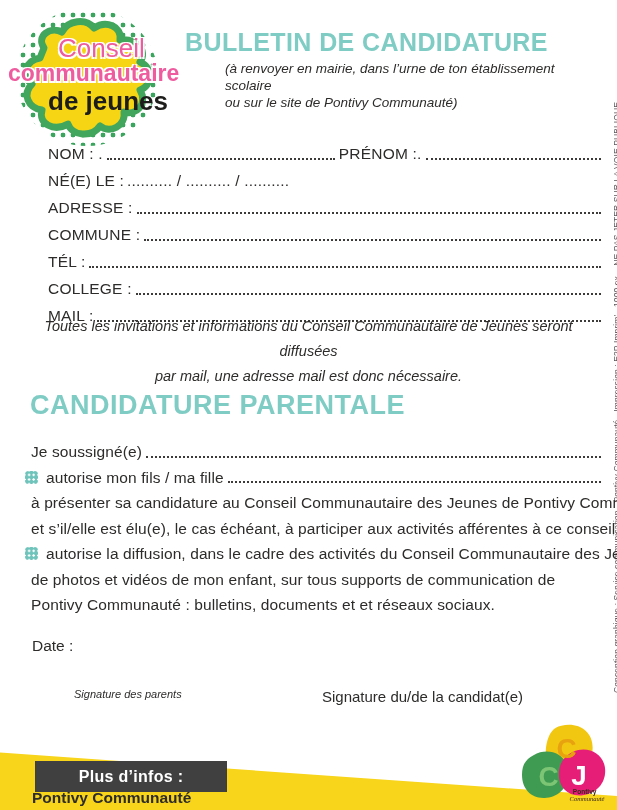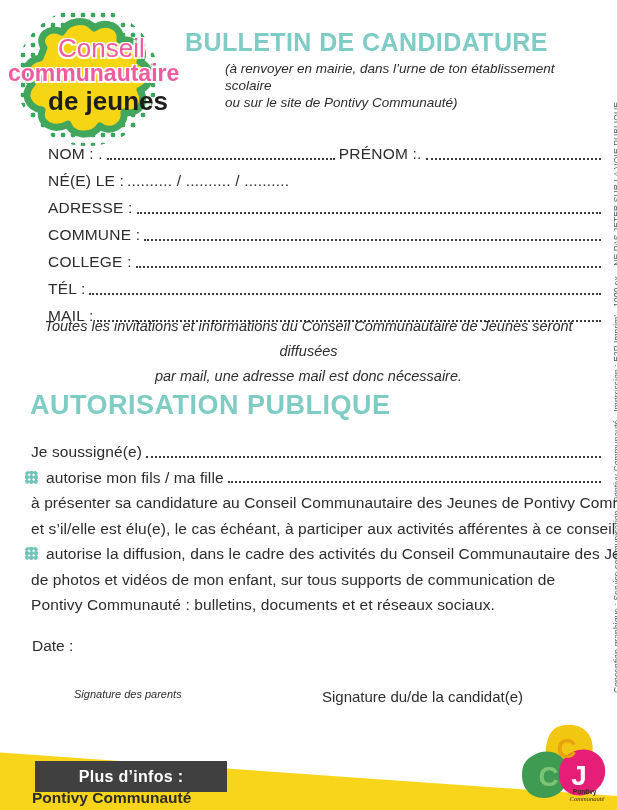--- a/index.html
+++ b/index.html
@@ -96,39 +96,39 @@
   </div>
   <div class="frow">
     <span>ADRESSE :</span>
     <span class="leader"></span>
   </div>
   <div class="frow">
     <span>COMMUNE :</span>
     <span class="leader"></span>
   </div>
   <div class="frow">
-    <span>COLLEGE :</span>
+    <span>TÉL :</span>
     <span class="leader"></span>
   </div>
   <div class="frow">
-    <span>TÉL :</span>
+    <span>COLLEGE :</span>
     <span class="leader"></span>
   </div>
   <div class="frow">
     <span>MAIL :</span>
     <span class="leader"></span>
   </div>
 </div>
 
 <div class="note">
   <div>Toutes les invitations et informations du Conseil Communautaire de Jeunes seront diffusées</div>
   <div>par mail, une adresse mail est donc nécessaire.</div>
 </div>
 
-<div class="auth-title">AUTORISATION PUBLIQUE</div>
+<div class="auth-title">CANDIDATURE PARENTALE</div>
 
 <div class="auth-text">
   <div class="arow">
     <span>Je soussigné(e)</span>
     <span class="leader"></span>
   </div>
   <div class="arow">
     <span class="bullet-icon"></span>
     <span>autorise mon fils / ma fille</span>
     <span class="leader"></span>

